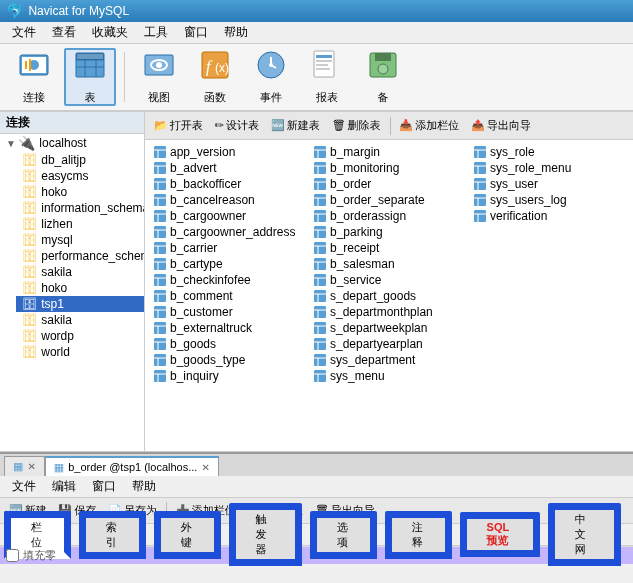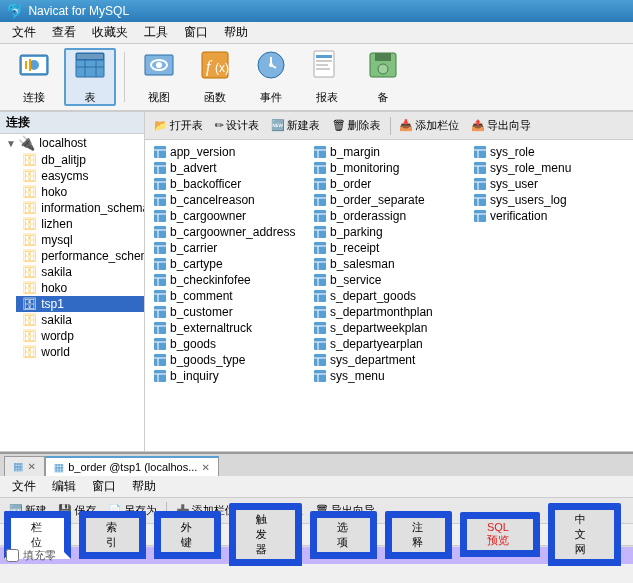--- a/index.html
+++ b/index.html
@@ -213,21 +213,21 @@
     .btab {
       padding: 2px 20px;
       border: 7px solid #1d4ed8;
       background: #e0e0e0;
       font-size: 11px;
       cursor: pointer;
       border-radius: 2px 2px 0 0;
       margin-right: 8px;
     }
     .btab.active { background: white; border-bottom-color: white; }
-    .btab.highlight { color: #e02020; font-weight: normal; }
+    .btab.highlight { color: #e02020; font-weight: bold; }
 
     
     .bottom-status {
       height: 18px;
       background: #c4b5fd;
       display: flex;
       align-items: center;
       padding: 0 6px;
       font-size: 11px;
       color: #555;

